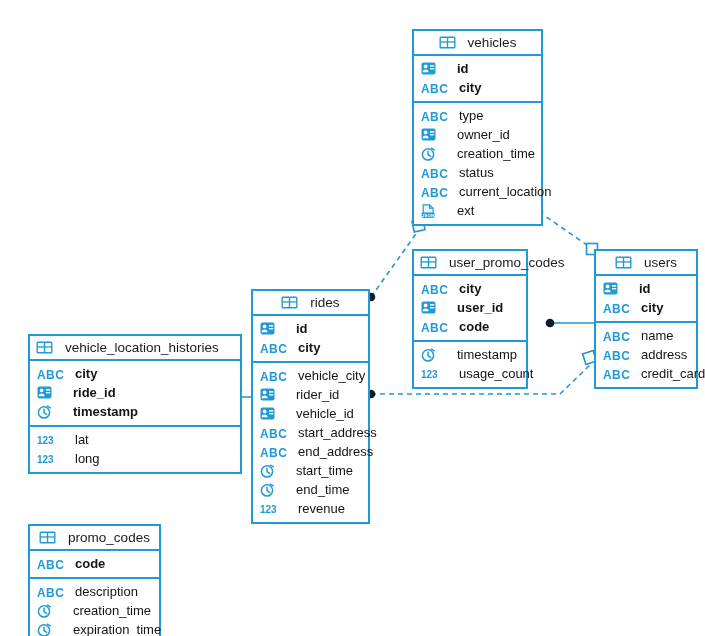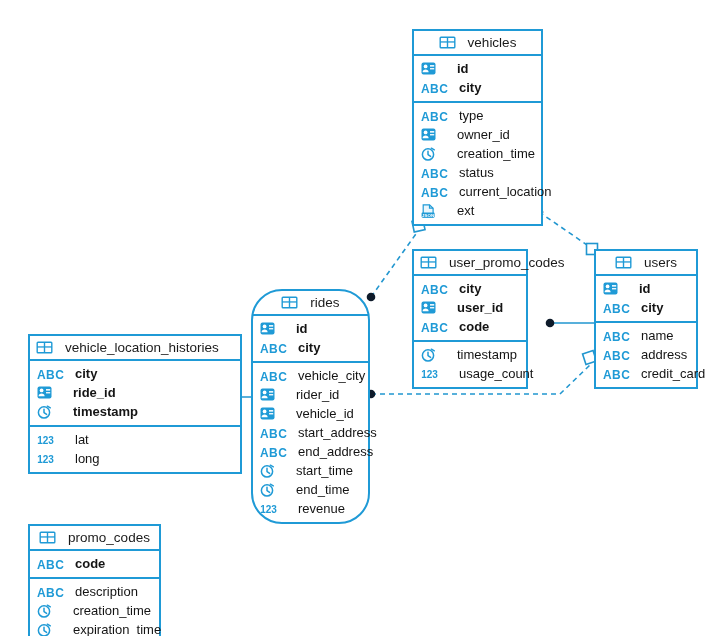--- a/index.html
+++ b/index.html
@@ -69,21 +69,20 @@
     position:relative;
     top:1px;
   }
   .num{
     flex:0 0 auto;
     font-family:"Liberation Sans", sans-serif;
     font-size:10px;
     font-weight:bold;
     color:#1f9ad6;
     width:17px;
-    text-align:center;
     line-height:1;
     position:relative;
     top:1px;
   }
 </style>
 </head>
 <body>
 
 <div id="canvas">
 
@@ -289,21 +288,21 @@
           <div class="row ">
       <span class="abc">ABC</span>
       <span class="label">address</span>
     </div>
           <div class="row ">
       <span class="abc">ABC</span>
       <span class="label">credit_card</span>
     </div>
         </div>
       </div>
-      <div class="tbl" style="left: 251px; top: 289px; width: 119px; border-radius: 31px;">
+      <div class="tbl" style="left: 251px; top: 289px; width: 119px;">
         <div class="tbl-header center">
       <span class="ic">
     <svg width="17" height="13" viewBox="0 0 17 13">
       <rect x="0.5" y="0.5" width="16" height="12" rx="1.5" fill="#1f9ad6"></rect>
       <rect x="1.9" y="2" width="5.9" height="3.3" fill="#fff"></rect>
       <rect x="9.2" y="2" width="5.9" height="3.3" fill="#fff"></rect>
       <rect x="1.9" y="6.6" width="5.9" height="4.4" fill="#fff"></rect>
       <rect x="9.2" y="6.6" width="5.9" height="4.4" fill="#fff"></rect>
     </svg>
           </span>

